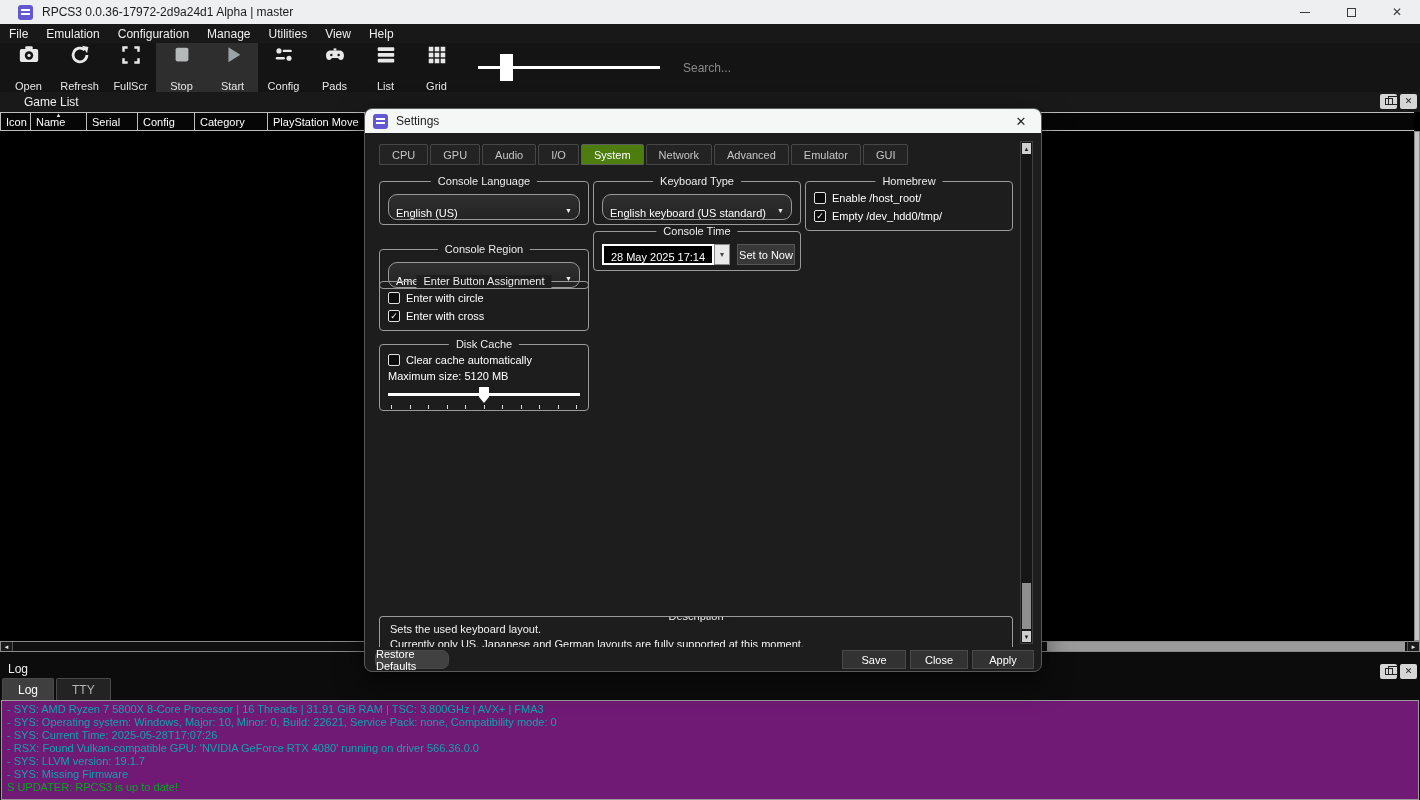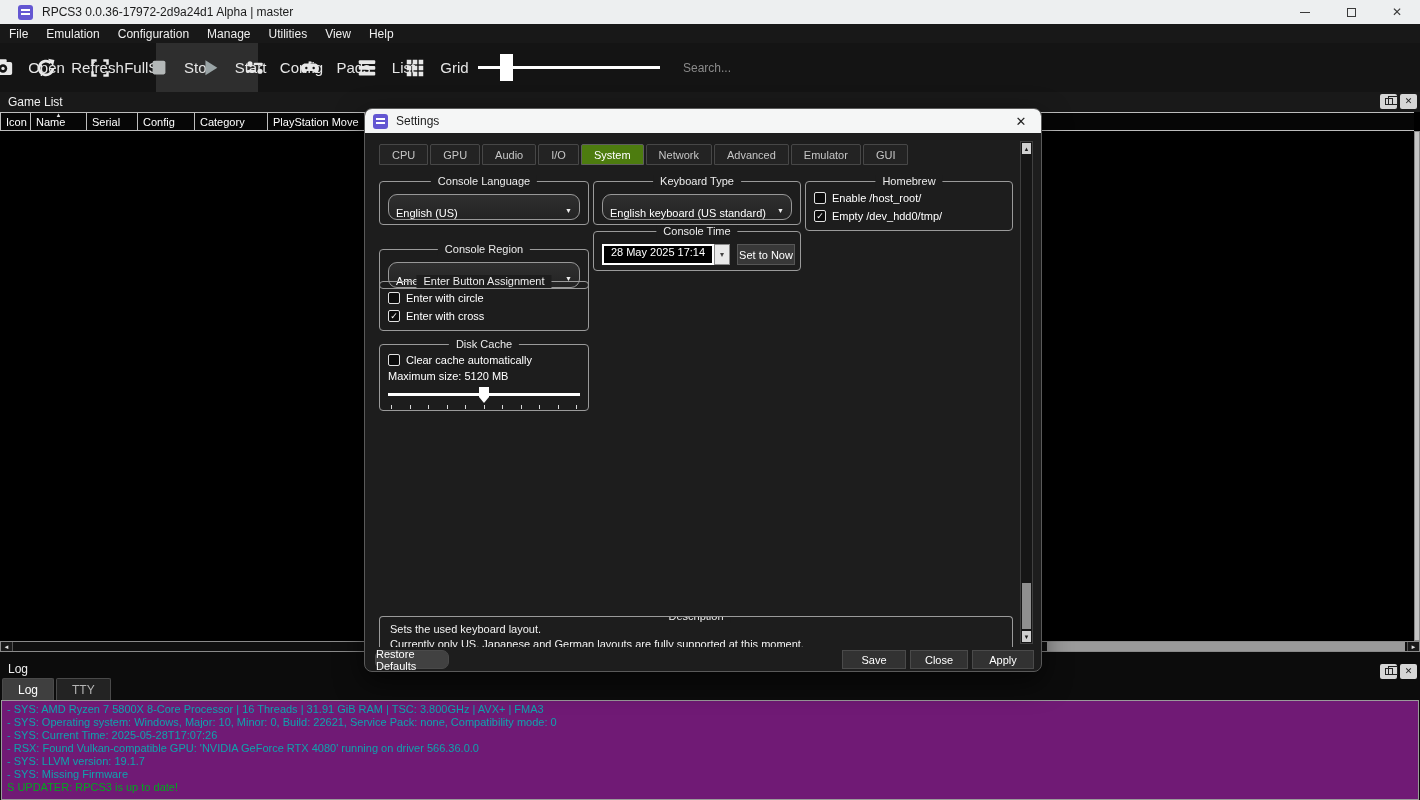--- a/index.html
+++ b/index.html
@@ -18,34 +18,34 @@
   .max-glyph { width:9px; height:9px; border:1px solid #3a3a3a; }
 
   
   .menubar { position:absolute; top:24px; left:0; right:0; height:19px; background:#181818;
              display:flex; align-items:center; color:#efefef; font-size:12px; }
   .menu-item { padding:0 9px; height:100%; display:flex; align-items:center; }
 
   
   .toolbar { position:absolute; top:43px; left:0; right:0; height:49px; background:#141414; }
   .tb-row { position:absolute; left:3px; top:0; height:49px; display:flex; }
-  .tb-btn { width:51px; height:49px; display:flex; align-items:center;
-            justify-content:center; gap:14px; color:#e6e6e6; font-size:15px; }
+  .tb-btn { width:51px; height:49px; display:flex; flex-direction:column; align-items:center;
+            justify-content:center; gap:14px; color:#e6e6e6; font-size:11px; }
   .tb-btn.active { background:#2e2e2e; }
   .tb-icon { height:25px; display:flex; align-items:center; justify-content:center; }
   .tb-slider { position:absolute; left:478px; top:0; width:182px; height:49px; }
   .tb-slider .track { position:absolute; left:0; right:0; top:23px; height:3px; background:#fff; }
   .tb-slider .handle { position:absolute; top:11px; width:13px; height:27px; background:#fff; }
   .search-box { position:absolute; left:683px; top:0; height:49px; display:flex; align-items:center;
                 color:#8a8a8a; font-size:12px; }
 
   
   .gamelist-panel { position:absolute; top:92px; left:0; right:0; height:560px; background:#000; }
   .panel-head { position:absolute; top:0; left:0; right:0; height:20px; background:#191919; color:#f0f0f0;
-                font-size:12px; display:flex; align-items:center; padding-left:8px; }
+                font-size:12px; display:flex; align-items:center; padding-left:24px; }
   .panel-btns { position:absolute; right:3px; top:2px; display:flex; gap:3px; }
   .panel-btn { width:17px; height:15px; background:#d6d6d6; border-radius:2px; display:flex;
                align-items:center; justify-content:center; color:#222; font-size:9px; line-height:9px; }
   .float-glyph { width:8px; height:7px; border:1px solid #222; position:relative; background:#d6d6d6; }
   .float-glyph::before { content:""; position:absolute; left:2px; top:-3px; width:8px; height:7px; border:1px solid #222; }
 
   .col-headers { position:absolute; top:20px; left:0; right:6px; height:19px; background:#000; display:flex; }
   .col { height:19px; border:1px solid #bdbdbd; margin-left:-1px; background:#060606; color:#fff;
          font-size:11px; display:flex; align-items:center; padding:0 5px; position:relative; flex:0 0 auto; }
   .col:first-child { margin-left:0; }
@@ -97,21 +97,21 @@
   .combo { position:absolute; left:8px; right:8px; top:12px; height:20px;
            background:linear-gradient(#2f2f2f,#232323); border:1px solid #989898; border-radius:9px;
            display:flex; align-items:flex-start; padding:12px 7px; color:#fff; font-size:11px; }
   .combo-arrow { margin-left:auto; font-size:7px; color:#eee; }
   .check-row { position:absolute; left:8px; height:14px; display:flex; align-items:center; gap:6px;
                color:#fff; font-size:11px; white-space:nowrap; }
   .checkbox { width:12px; height:12px; border:1px solid #e2e2e2; border-radius:2px; background:#0c0c0c;
               display:flex; align-items:center; justify-content:center; color:#fff; font-size:9px; flex:0 0 auto; }
 
   .dt-field { position:absolute; left:8px; top:12px; width:112px; height:21px; background:#000;
-              border:2px solid #fff; color:#fff; font-size:11px; display:flex; align-items:flex-start; justify-content:center; }
+              border:2px solid #fff; color:#fff; font-size:11px; display:flex; align-items:flex-end; justify-content:center; }
   .dt-arrow { position:absolute; left:120px; top:12px; width:16px; height:21px; background:#e9e9e9;
               border:1px solid #8a8a8a; color:#444; font-size:8px; display:flex; align-items:center; justify-content:center; }
   .set-now { position:absolute; left:143px; top:12px; width:58px; height:21px; background:#383838;
              border:1px solid #565656; color:#fff; font-size:11px; display:flex; align-items:center; justify-content:center; }
 
   .size-label { position:absolute; left:8px; top:25px; font-size:11px; color:#fff; }
   .slider-track { position:absolute; left:8px; right:8px; top:48px; height:3px; background:#fff; }
   .slider-handle { position:absolute; top:42px; width:10px; height:16px; background:#fff;
                    clip-path:polygon(0 0,100% 0,100% 62%,50% 100%,0 62%); }
   .ticks { position:absolute; left:11px; right:11px; top:60px; height:4px; display:flex; justify-content:space-between; }

